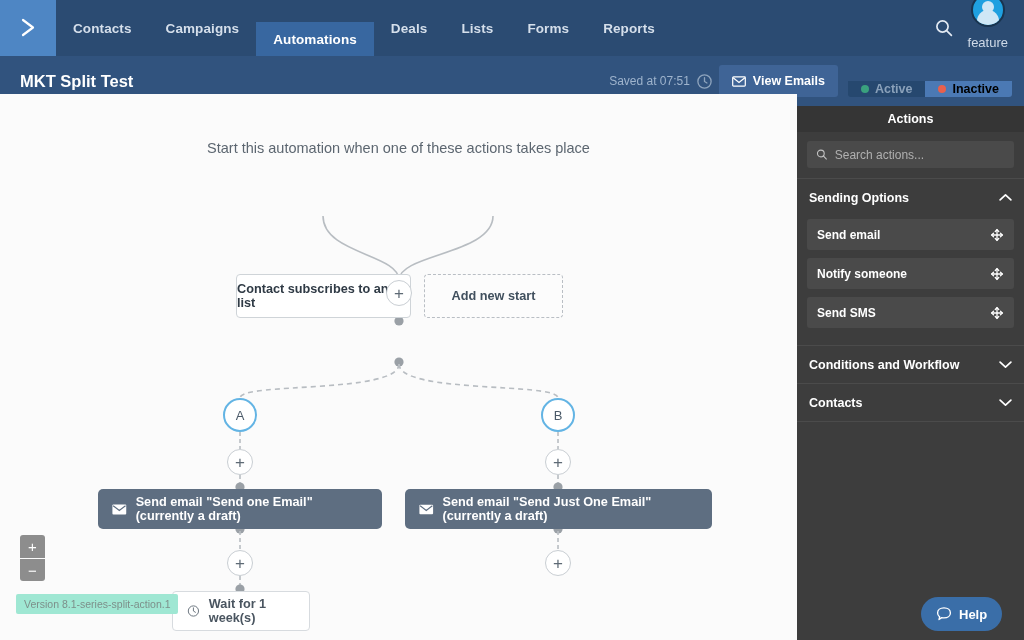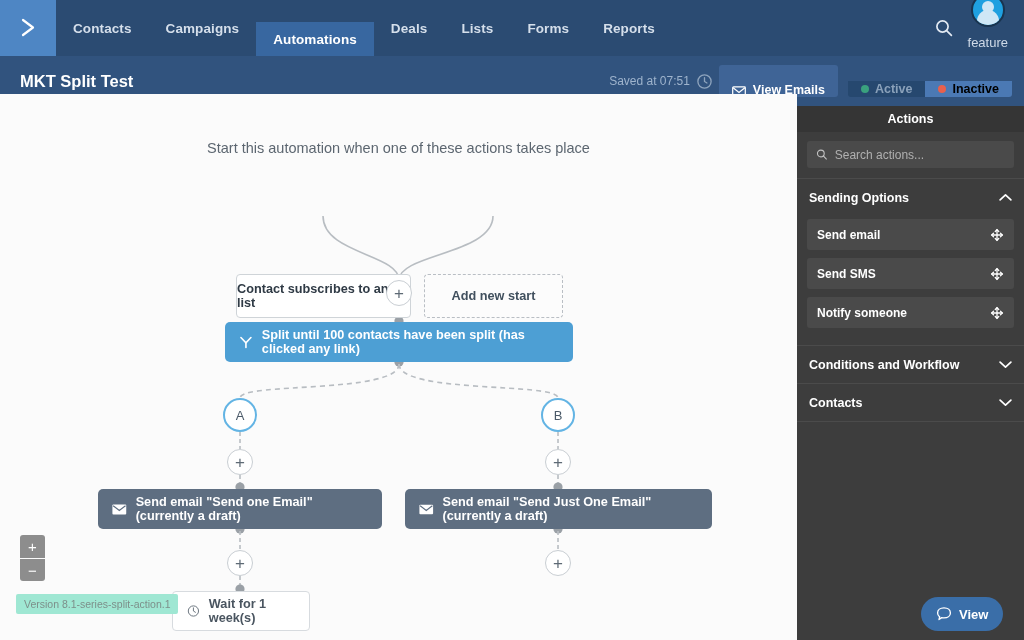--- a/index.html
+++ b/index.html
@@ -63,21 +63,21 @@
     display: flex; align-items: center; padding: 0 12px 0 20px;
   }
   .page-title { color: #fff; font-size: 16.5px; font-weight: bold; }
   .sub-right { margin-left: auto; display: flex; align-items: center; gap: 6px; }
   .saved-txt { color: #9fb4cd; font-size: 12px; }
   .clock-ic { display: block; cursor: pointer; }
   .sub-btn {
     background: #3f6496; color: #fff; border: none;
     height: 32px; padding: 0 13px; border-radius: 3px;
     font-size: 12.5px; font-weight: bold; cursor: pointer;
-    display: flex; align-items: flex-end; gap: 7px;
+    display: flex; align-items: center; gap: 7px;
     font-family: "Liberation Sans", sans-serif;
   }
   .toggle-group { display: flex; height: 32px; border-radius: 3px; overflow: hidden; margin-left: 4px; }
   .tg-btn {
     display: flex; align-items: center; gap: 6px;
     padding: 0 13px; font-size: 12.5px; font-weight: bold; cursor: pointer; margin-top: 16px;
   }
   .tg-btn.off { background: #26486f; color: #8aa1ba; }
   .tg-btn.on  { background: #4b79b4; color: #000000; align-items: center; }
   .dot { width: 8px; height: 8px; border-radius: 50%; display: block; }
@@ -313,27 +313,20 @@
       <span>Contact subscribes to any list</span>
     </div>
     <div class="node trigger-box dashed" style="left:424px; top:180px; width:139px; height:44px;">
       <span>Add new start</span>
     </div>
 
     <div class="node plus-btn" style="left:386px; top:186px;">
       <span>+</span>
     </div>
 
-    <div class="node split-node" style="left:225px; top:228px; width:348px; height:40px;">
-      <svg width="17" height="17" viewBox="0 0 18 18">
-        <path d="M2.5 2.5 L9 9.5 L15.5 2.5" fill="none" stroke="#ffffff" stroke-width="2.1" stroke-linecap="round"></path>
-        <line x1="9" y1="9.5" x2="9" y2="15.5" stroke="#ffffff" stroke-width="2.1" stroke-linecap="round"></line>
-      </svg>
-      <span>Split until 100 contacts have been split (has clicked any link)</span>
-    </div>
 
     <div class="node branch-circle" style="left:223px; top:304px;">
       <span>A</span>
     </div>
     <div class="node branch-circle" style="left:541px; top:304px;">
       <span>B</span>
     </div>
 
     <div class="node plus-btn" style="left:227px; top:355px;">
       <span>+</span>
@@ -411,45 +404,45 @@
             <line x1="8" y1="2" x2="8" y2="14"></line>
               <line x1="2" y1="8" x2="14" y2="8"></line>
             <path d="M6 4 L8 2 L10 4"></path>
               <path d="M6 12 L8 14 L10 12"></path>
             <path d="M4 6 L2 8 L4 10"></path>
               <path d="M12 6 L14 8 L12 10"></path>
           </g>
         </svg>
       </div>
       <div class="sb-item">
+        <span>Notify someone</span>
+        <svg width="14" height="14" viewBox="0 0 16 16">
+          <g stroke="#ffffff" stroke-width="1.5" stroke-linecap="round" fill="none">
+            <line x1="8" y1="2" x2="8" y2="14"></line>
+              <line x1="2" y1="8" x2="14" y2="8"></line>
+            <path d="M6 4 L8 2 L10 4"></path>
+              <path d="M6 12 L8 14 L10 12"></path>
+            <path d="M4 6 L2 8 L4 10"></path>
+              <path d="M12 6 L14 8 L12 10"></path>
+          </g>
+        </svg>
+      </div>
+      <div class="sb-item">
         <span>Send SMS</span>
         <svg width="14" height="14" viewBox="0 0 16 16">
           <g stroke="#ffffff" stroke-width="1.5" stroke-linecap="round" fill="none">
             <line x1="8" y1="2" x2="8" y2="14"></line>
               <line x1="2" y1="8" x2="14" y2="8"></line>
             <path d="M6 4 L8 2 L10 4"></path>
               <path d="M6 12 L8 14 L10 12"></path>
             <path d="M4 6 L2 8 L4 10"></path>
               <path d="M12 6 L14 8 L12 10"></path>
           </g>
         </svg>
       </div>
-      <div class="sb-item">
-        <span>Notify someone</span>
-        <svg width="14" height="14" viewBox="0 0 16 16">
-          <g stroke="#ffffff" stroke-width="1.5" stroke-linecap="round" fill="none">
-            <line x1="8" y1="2" x2="8" y2="14"></line>
-              <line x1="2" y1="8" x2="14" y2="8"></line>
-            <path d="M6 4 L8 2 L10 4"></path>
-              <path d="M6 12 L8 14 L10 12"></path>
-            <path d="M4 6 L2 8 L4 10"></path>
-              <path d="M12 6 L14 8 L12 10"></path>
-          </g>
-        </svg>
-      </div>
     </div>
 
     <div class="sb-section">
       <span>Conditions and Workflow</span>
       <svg width="13" height="9" viewBox="0 0 14 9">
         <path d="M1.2 2 L7 7.4 L12.8 2" fill="none" stroke="#ffffff" stroke-width="1.8" stroke-linecap="round" stroke-linejoin="round"></path>
       </svg>
     </div>
     <div class="sb-section">
       <span>Contacts</span>
@@ -457,16 +450,16 @@
         <path d="M1.2 2 L7 7.4 L12.8 2" fill="none" stroke="#ffffff" stroke-width="1.8" stroke-linecap="round" stroke-linejoin="round"></path>
       </svg>
     </div>
     <div class="sb-divider"></div>
   </div>
 
   <div class="help-btn">
     <svg width="16" height="16" viewBox="0 0 18 18">
       <path d="M9 2.2 C13.3 2.2 16.2 4.6 16.2 7.8 C16.2 11 13.3 13.4 9 13.4 C8.1 13.4 7.3 13.3 6.5 13.1 L3.4 15.2 L4.1 12.2 C2.6 11.1 1.8 9.6 1.8 7.8 C1.8 4.6 4.7 2.2 9 2.2 Z" fill="none" stroke="#ffffff" stroke-width="1.5" stroke-linejoin="round"></path>
     </svg>
-    <span>View</span>
+    <span>Help</span>
   </div>
 
 </div>
 
 </body></html>

